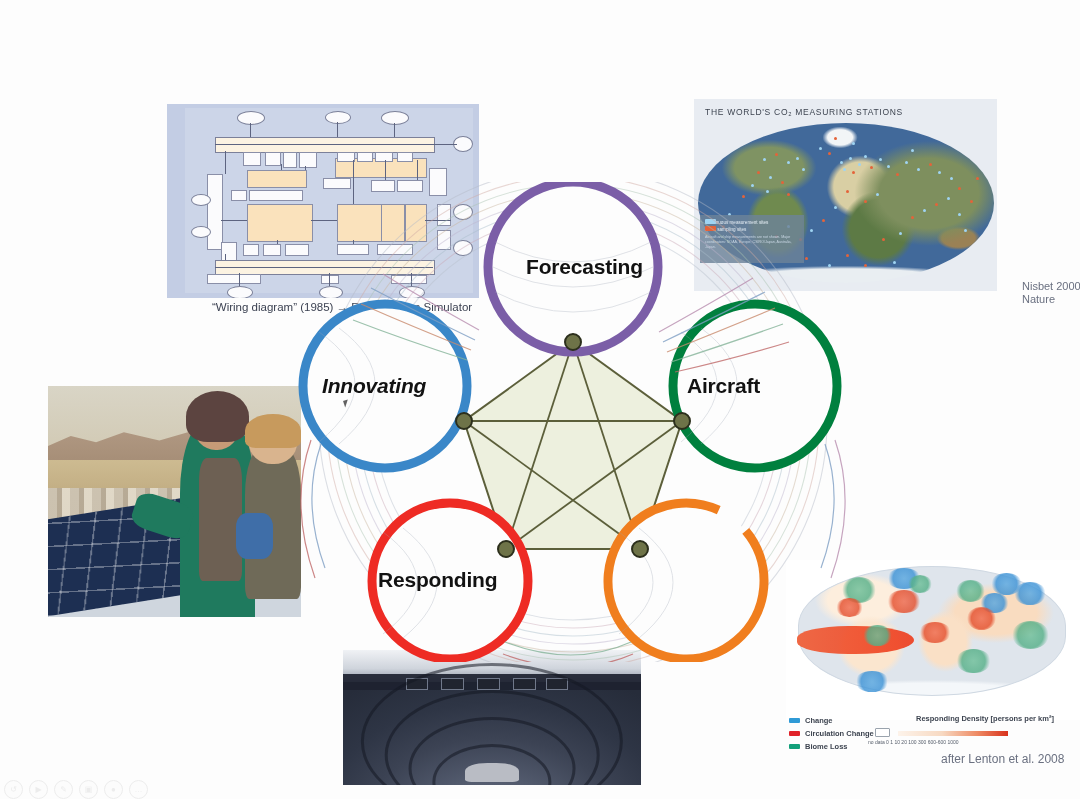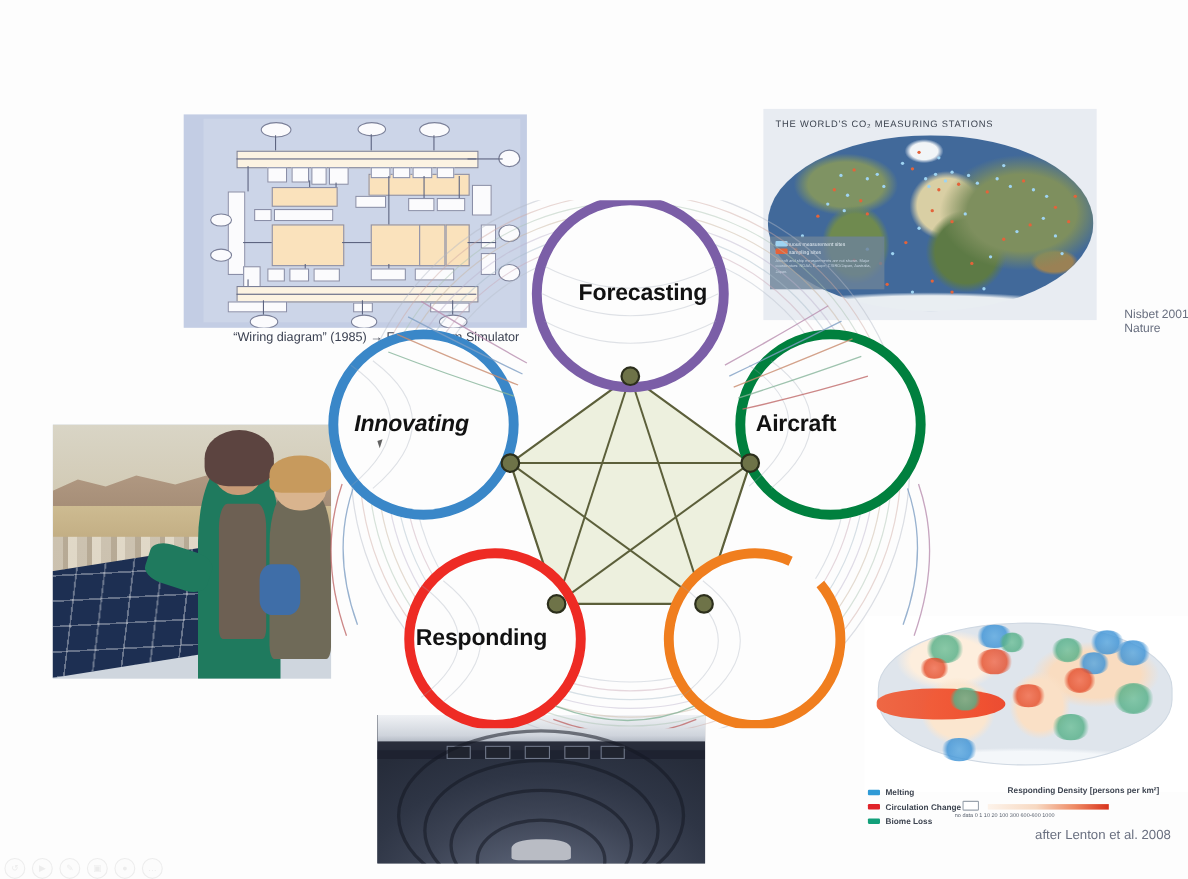--- a/index.html
+++ b/index.html
@@ -308,21 +308,21 @@
     <div class="co2legend">
       <div class="lg">
         <span class="lgsw lgdot" style="background:#9fd4f2"></span><span>Continuous measurement sites</span>
       </div>
       <div class="lg">
         <span class="lgsw lgdot" style="background:#e4633a"></span><span>Flask sampling sites</span>
       </div>
       <div class="note">Aircraft and ship measurements are not shown. Major coordinators: NOAA, Europe, CSIRO/Japan, Australia, Japan.</div>
     </div>
   </div>
-  <div class="caption" id="co2-credit">Nisbet 2001
+  <div class="caption" id="co2-credit">Nisbet 2000
 Nature</div>
 
   <div class="imgbox" id="solar">
     <div class="sky"></div>
     <div class="hills"></div>
     <div class="ground"></div>
     <div class="village"></div>
     <div class="panel"></div>
     <div class="woman">
       <div class="head"></div>
@@ -368,21 +368,21 @@
       <div class="bub r" style="left:63%;top:31%;width:11%;height:18%"></div>
       <div class="bub r" style="left:45%;top:43%;width:12%;height:16%"></div>
       <div class="bub g" style="left:24%;top:45%;width:11%;height:17%"></div>
       <div class="bub g" style="left:80%;top:42%;width:14%;height:22%"></div>
       <div class="bub g" style="left:59%;top:64%;width:13%;height:19%"></div>
       <div class="bub b" style="left:21%;top:81%;width:13%;height:17%"></div>
     </div>
   </div>
 
   <div class="lgsw" style="left:789px;top:718px;background:#2f9ad6"></div>
-  <div class="lgrow" style="left:805px;top:716px">Melting</div>
+  <div class="lgrow" style="left:805px;top:716px">Change</div>
   <div class="lgsw" style="left:789px;top:731px;background:#e0232a"></div>
   <div class="lgrow" style="left:805px;top:729px">Circulation Change</div>
   <div class="lgsw" style="left:789px;top:744px;background:#13a07a"></div>
   <div class="lgrow" style="left:805px;top:742px">Biome Loss</div>
   <div class="lgrow" style="left:916px;top:714px">Responding Density [persons per km²]</div>
   <div class="popbar"></div>
   <div class="lgsw" style="left:875px;top:728px;width:13px;height:7px;border:1px solid #9aa3ad;background:#fff"></div>
   <div class="popticks" style="left:868px;top:739px">no data    0   1   10  20              100        300       600-600                1000</div>
   <div class="caption" id="lenton-credit">after Lenton et al. 2008</div>
 

